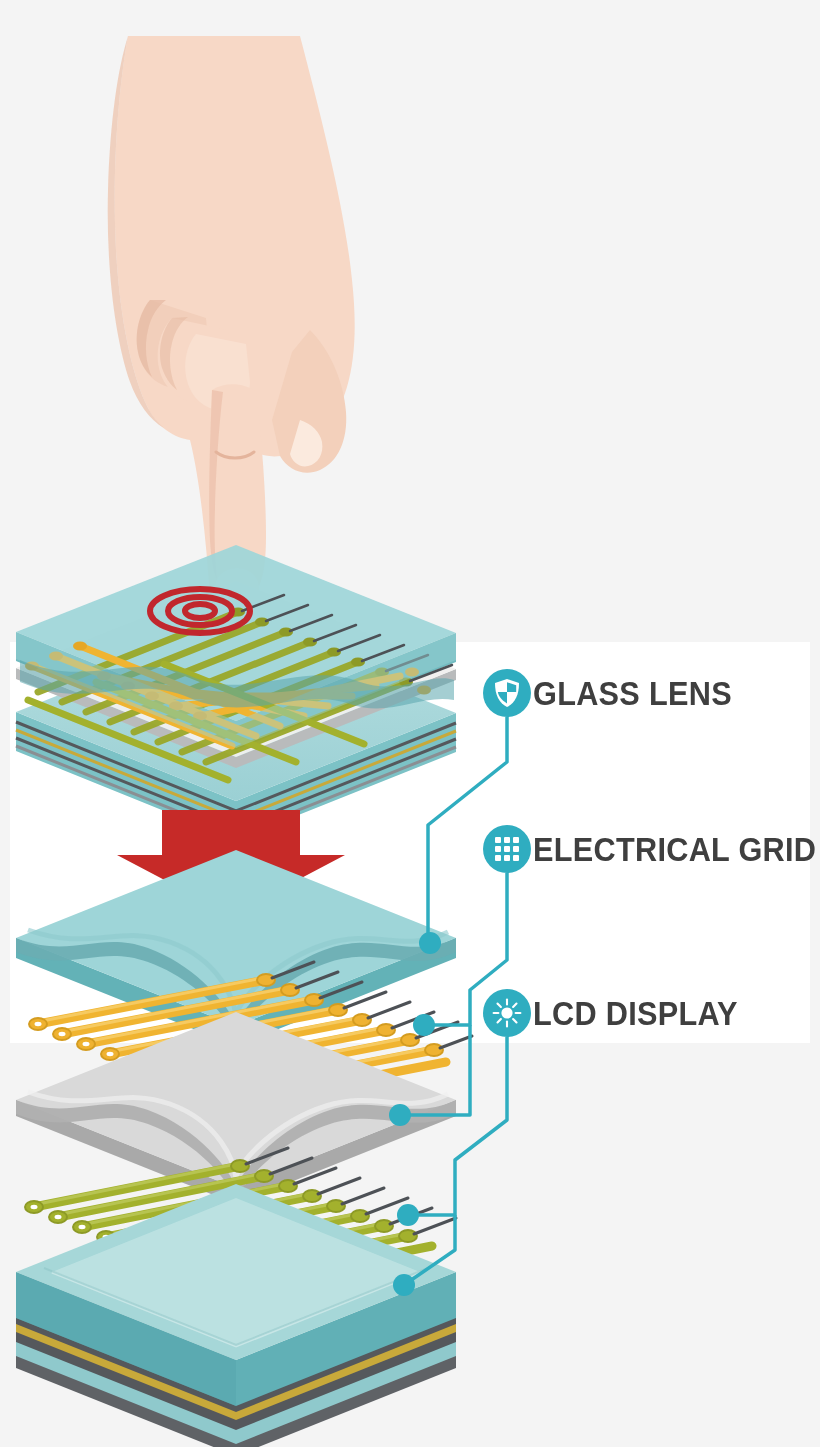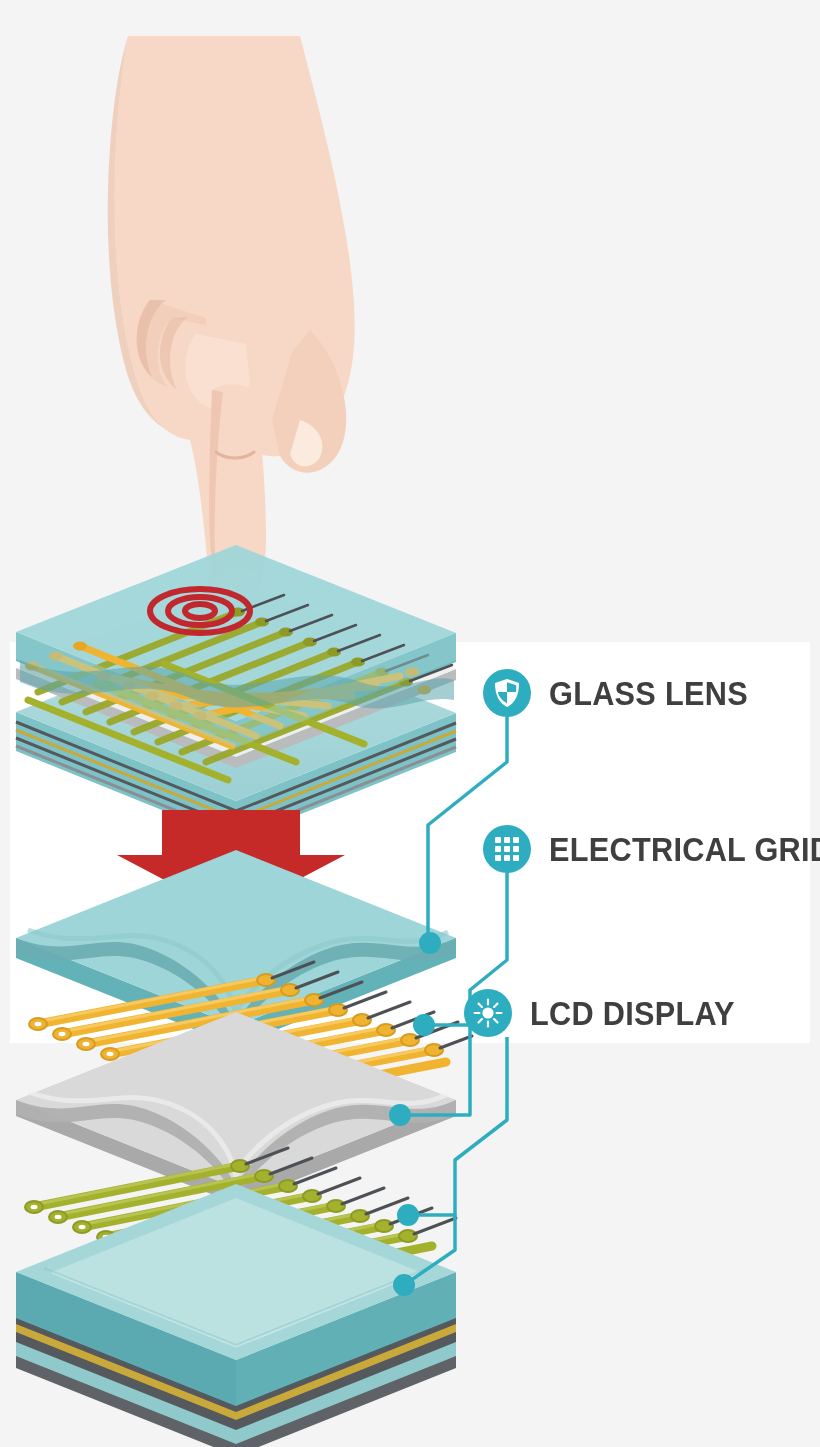--- a/index.html
+++ b/index.html
@@ -16,21 +16,21 @@
   .white-panel{
     position:absolute;
     background:#ffffff;
   }
 
   
   .label-row{
     position:absolute;
     display:flex;
     align-items:center;
-    gap:18px;
+    gap:2px;
     z-index:40;
   }
   .icon-circle{
     width:48px;height:48px;border-radius:50%;
     display:flex;align-items:center;justify-content:center;
     flex:0 0 auto;
   }
   .label-text{
     font-weight:bold;
     font-size:33px;
@@ -437,21 +437,21 @@
         <rect x="20" y="11" width="6" height="6" rx="1"></rect>
         <rect x="2" y="20" width="6" height="6" rx="1"></rect>
         <rect x="11" y="20" width="6" height="6" rx="1"></rect>
         <rect x="20" y="20" width="6" height="6" rx="1"></rect>
       </g>
     </svg>
   </div>
   <div class="label-text">ELECTRICAL GRID</div>
 </div>
 
-<div class="label-row" style="left:464px;top:989px;">
+<div class="label-row" style="left:483px;top:989px;">
   <div class="icon-circle" style="background:#2fadc0;">
     <svg width="32" height="32" viewBox="0 0 32 32">
       <circle cx="16" cy="16" r="5.6" fill="#ffffff"></circle>
       <g stroke="#ffffff" stroke-width="2.1" stroke-linecap="round">
         <line x1="16" y1="2.6" x2="16" y2="7.4"></line>
         <line x1="16" y1="24.6" x2="16" y2="29.4"></line>
         <line x1="2.6" y1="16" x2="7.4" y2="16"></line>
         <line x1="24.6" y1="16" x2="29.4" y2="16"></line>
         <line x1="6.5" y1="6.5" x2="9.9" y2="9.9"></line>
         <line x1="22.1" y1="22.1" x2="25.5" y2="25.5"></line>

